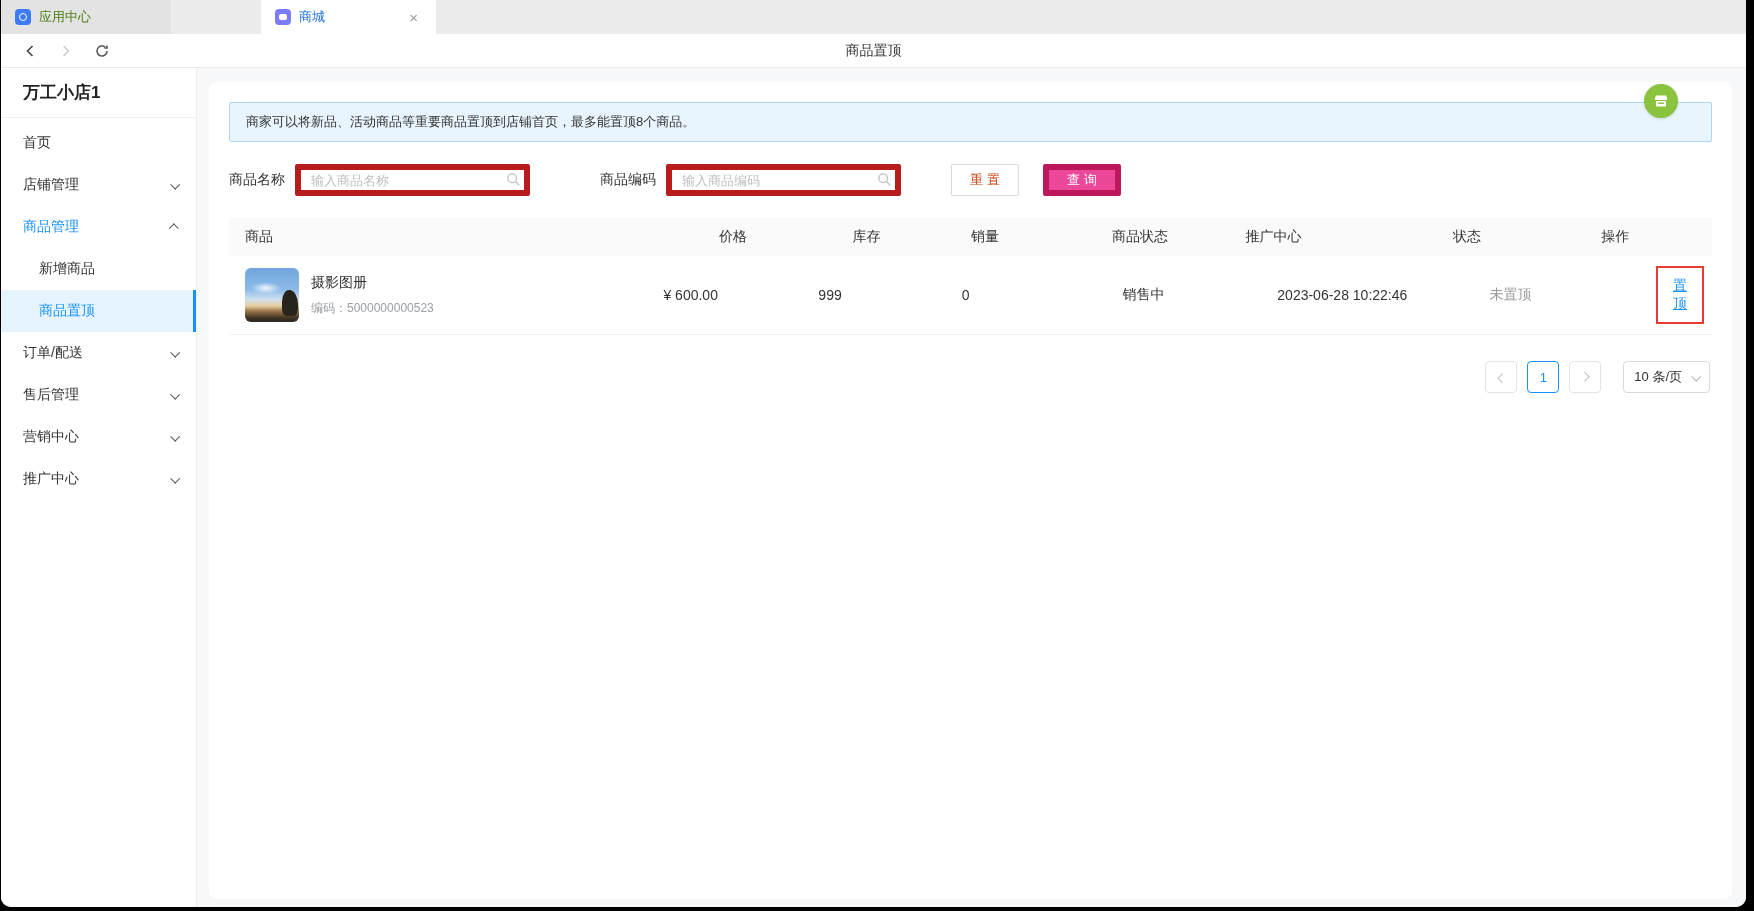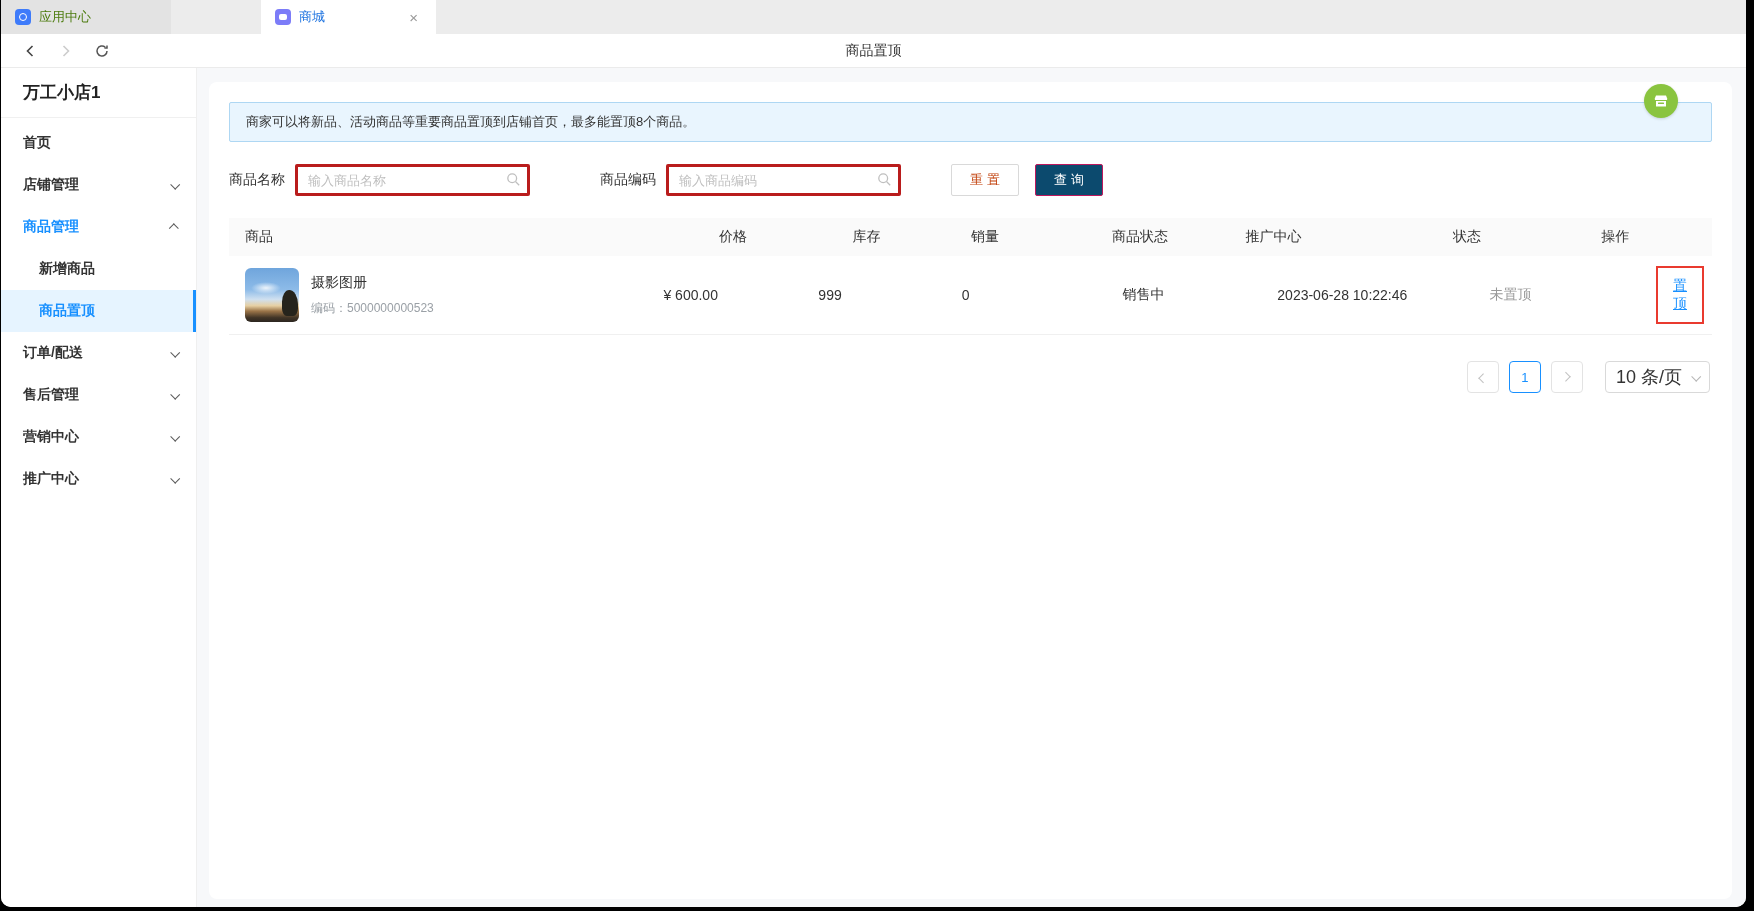--- a/index.html
+++ b/index.html
@@ -22,21 +22,21 @@
   
   .navbar { position:relative; height:34px; background:#fff; border-bottom:1px solid #ebebeb; display:flex; align-items:center; padding:0 16px; }
   .navbtn { width:26px; height:26px; display:flex; align-items:center; justify-content:center; font-size:17px; color:#444; margin-right:10px; cursor:pointer; }
   .navbtn.disabled { color:#c9c9c9; }
   .nav-title { position:absolute; left:0; right:0; text-align:center; font-size:14px; color:#333; pointer-events:none; }
 
   
   .bodywrap { display:flex; height:839px; }
   .sidebar { width:196px; background:#fff; border-right:1px solid #efefef; flex:0 0 auto; }
   .shopname { height:50px; display:flex; align-items:center; padding-left:22px; font-size:17px; font-weight:bold; color:#222; border-bottom:1px solid #f0f0f0; }
-  .menu { padding-top:4px;font-weight:bold; }
+  .menu { padding-top:4px; }
   .mitem { height:42px; display:flex; align-items:center; padding:0 18px 0 22px; font-size:14px; color:#333; cursor:pointer; position:relative; }
   .mitem .lbl { flex:1; }
   .mitem.sub { padding-left:38px; }
   .mitem.parent-active .lbl { color:#1890ff; }
   .mitem.selected { background:#e6f4ff; color:#1890ff; }
   .mitem.selected::after { content:""; position:absolute; right:0; top:0; bottom:0; width:3px; background:#1890ff; }
   .chev { width:7px; height:7px; border-right:1.6px solid #5a5a5a; border-bottom:1.6px solid #5a5a5a; flex:0 0 auto; }
   .chev.down { transform:rotate(45deg) translateY(-1px); }
   .chev.up { transform:rotate(-135deg) translateY(-1px); }
 
@@ -44,26 +44,26 @@
   .main { flex:1; background:#f7f8fa; position:relative; padding:14px 14px 8px 12px; }
   .fab { position:absolute; top:16px; right:68px; width:34px; height:34px; border-radius:50%; background:#8ac43f;
          display:flex; align-items:center; justify-content:center; z-index:5; cursor:pointer; box-shadow:0 1px 3px rgba(0,0,0,.15); }
   .card { background:#fff; border-radius:8px; height:100%; padding:20px 20px 0 20px; position:relative; }
 
   .banner { background:#e9f5fe; border:1px solid #aed7f3; border-radius:2px; padding:10px 16px; font-size:13px; color:#333; }
 
   .filters { display:flex; align-items:center; margin-top:22px; font-size:14px; color:#333; }
   .flabel { margin-right:10px; white-space:nowrap; }
   .inputbox { position:relative; width:235px; height:32px; margin-right:70px; }
-  .inputbox input { width:100%; height:100%; border:3px solid #b91c1c; border-radius:2px; padding:0 30px 0 10px; font-size:13px; color:#333; outline:none; font-family:"Liberation Sans",sans-serif; }
+  .inputbox input { width:100%; height:100%; border:6px solid #b91c1c; border-radius:2px; padding:0 30px 0 10px; font-size:13px; color:#333; outline:none; font-family:"Liberation Sans",sans-serif; }
   .inputbox input::placeholder { color:#bfbfbf; }
   .inputbox .mag { position:absolute; right:9px; top:8px; }
   .btn { height:32px; border-radius:2px; font-size:13px; letter-spacing:4px; padding:0 14px 0 18px; cursor:pointer; font-family:"Liberation Sans",sans-serif; }
   .btn.ghost { background:#fff; border:1px solid #d9d9d9; color:#c2410c; margin-left:-20px; }
-  .btn.primary { background:#0c4a6e; border:1px solid #be185d; color:#fff; margin-left:16px; }
+  .btn.primary { background:#ec4899; border:6px solid #be185d; color:#fff; margin-left:24px; }
 
   
   .table { margin-top:22px; font-size:14px; color:#333; }
   .trow { display:flex; align-items:center; }
   .thead { background:#fafafa; height:38px; color:#333; }
   .tbody-row { border-bottom:1px solid #f0f0f0; padding:10px 0; min-height:64px;gap:48px; }
   .col { padding:0 8px; }
   .c-product { width:32.5%; padding-left:16px; display:flex; align-items:center; gap:12px; }
   .c-price { width:9%; } .c-stock { width:8%; } .c-sales { width:9.5%; }
   .c-pstatus { width:9%; } .c-updated { width:14%; } .c-status { width:10%; }
@@ -78,21 +78,21 @@
   .pinlink { color:#1890ff; text-decoration:underline; font-size:14px; cursor:pointer; }
   .redbox { display:inline-block; border:2px solid #e93a2f; padding:9px 15px; }
 
   
   .pager { display:flex; justify-content:flex-end; align-items:center; gap:10px; margin-top:26px; padding-right:2px; }
   .pbtn { width:32px; height:32px; border:1px solid #e3e3e3; border-radius:4px; background:#fff; display:flex; align-items:center; justify-content:center; cursor:pointer; }
   .pbtn .chev { border-color:#c2c2c2; }
   .pbtn .chev.left { transform:rotate(135deg) translateY(-1px); }
   .pbtn .chev.right { transform:rotate(-45deg) translateY(-1px); }
   .pbtn.page { border-color:#1890ff; color:#1890ff; font-size:13px; }
-  .psize { height:32px; border:1px solid #d9d9d9; border-radius:4px; background:#fff; display:flex; align-items:center; gap:10px; padding:0 10px; font-size:18px; color:#333; margin-left:12px; cursor:pointer; }
+  .psize { height:32px; border:1px solid #d9d9d9; border-radius:4px; background:#fff; display:flex; align-items:center; gap:10px; padding:0 10px; font-size:13px; color:#333; margin-left:12px; cursor:pointer; }
   .psize .chev { border-color:#b5b5b5; }
 </style>
 </head>
 <body>
 
 <div class="screen">
 
   <div class="tabbar">
     <div class="tab first">
       <span class="appicon">

